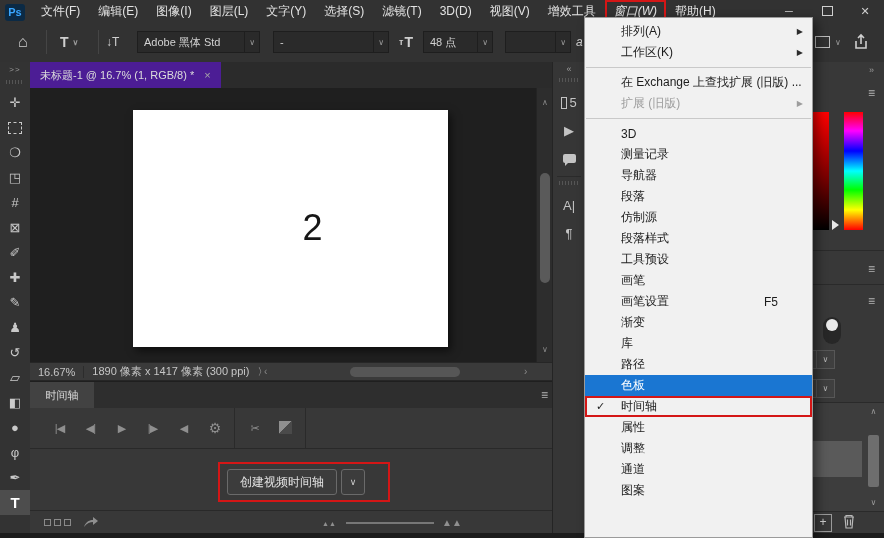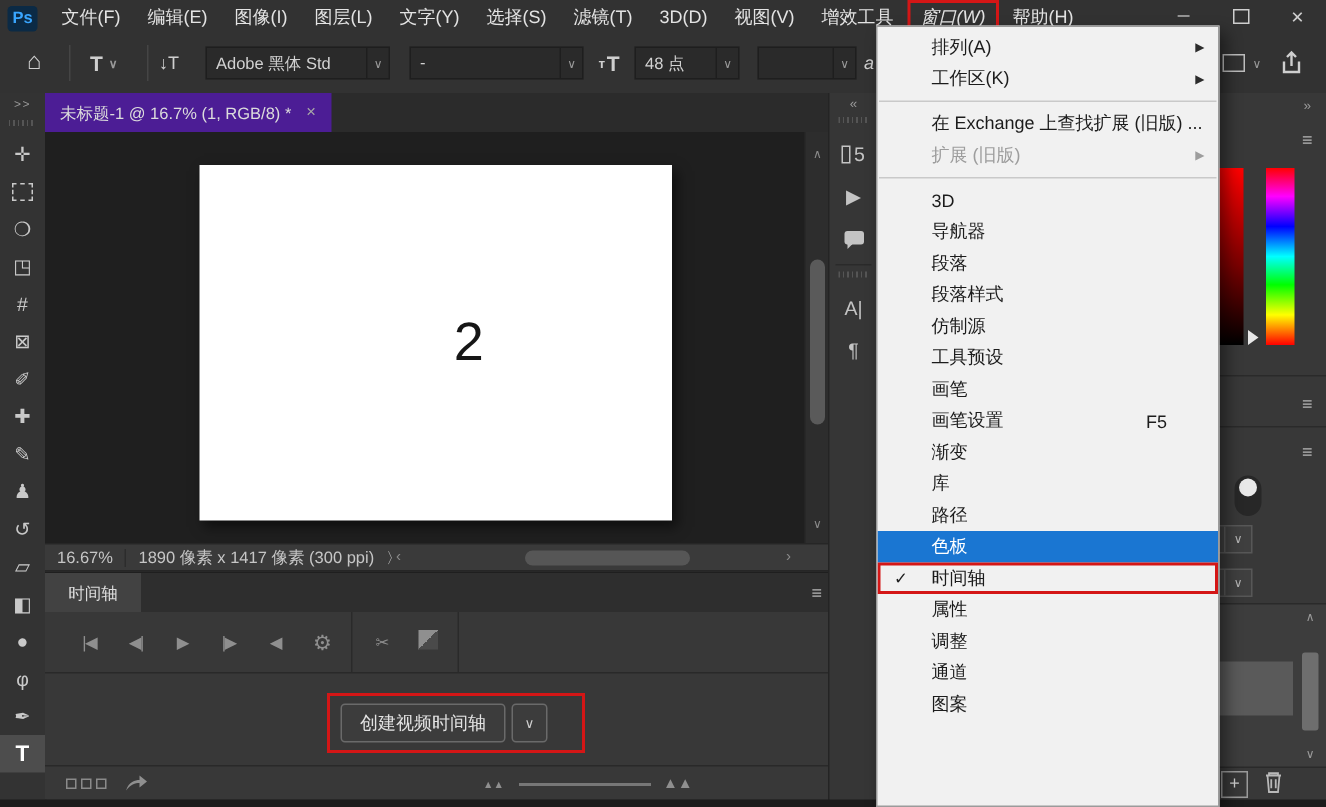--- a/index.html
+++ b/index.html
@@ -385,30 +385,33 @@
       </div>
       <div class="mi disabled">
         <span>扩展 (旧版)</span>
         <span class="sub">▶</span>
       </div>
       <div class="msep"></div>
       <div class="mi">
         <span>3D</span>
       </div>
       <div class="mi">
+        <span>测量记录</span>
+      </div>
+      <div class="mi">
         <span>导航器</span>
       </div>
       <div class="mi">
         <span>段落</span>
       </div>
       <div class="mi">
+        <span>仿制源</span>
+      </div>
+      <div class="mi">
         <span>段落样式</span>
-      </div>
-      <div class="mi">
-        <span>仿制源</span>
       </div>
       <div class="mi">
         <span>工具预设</span>
       </div>
       <div class="mi">
         <span>画笔</span>
       </div>
       <div class="mi">
         <span>画笔设置</span>
         <span class="shortcut">F5</span>

